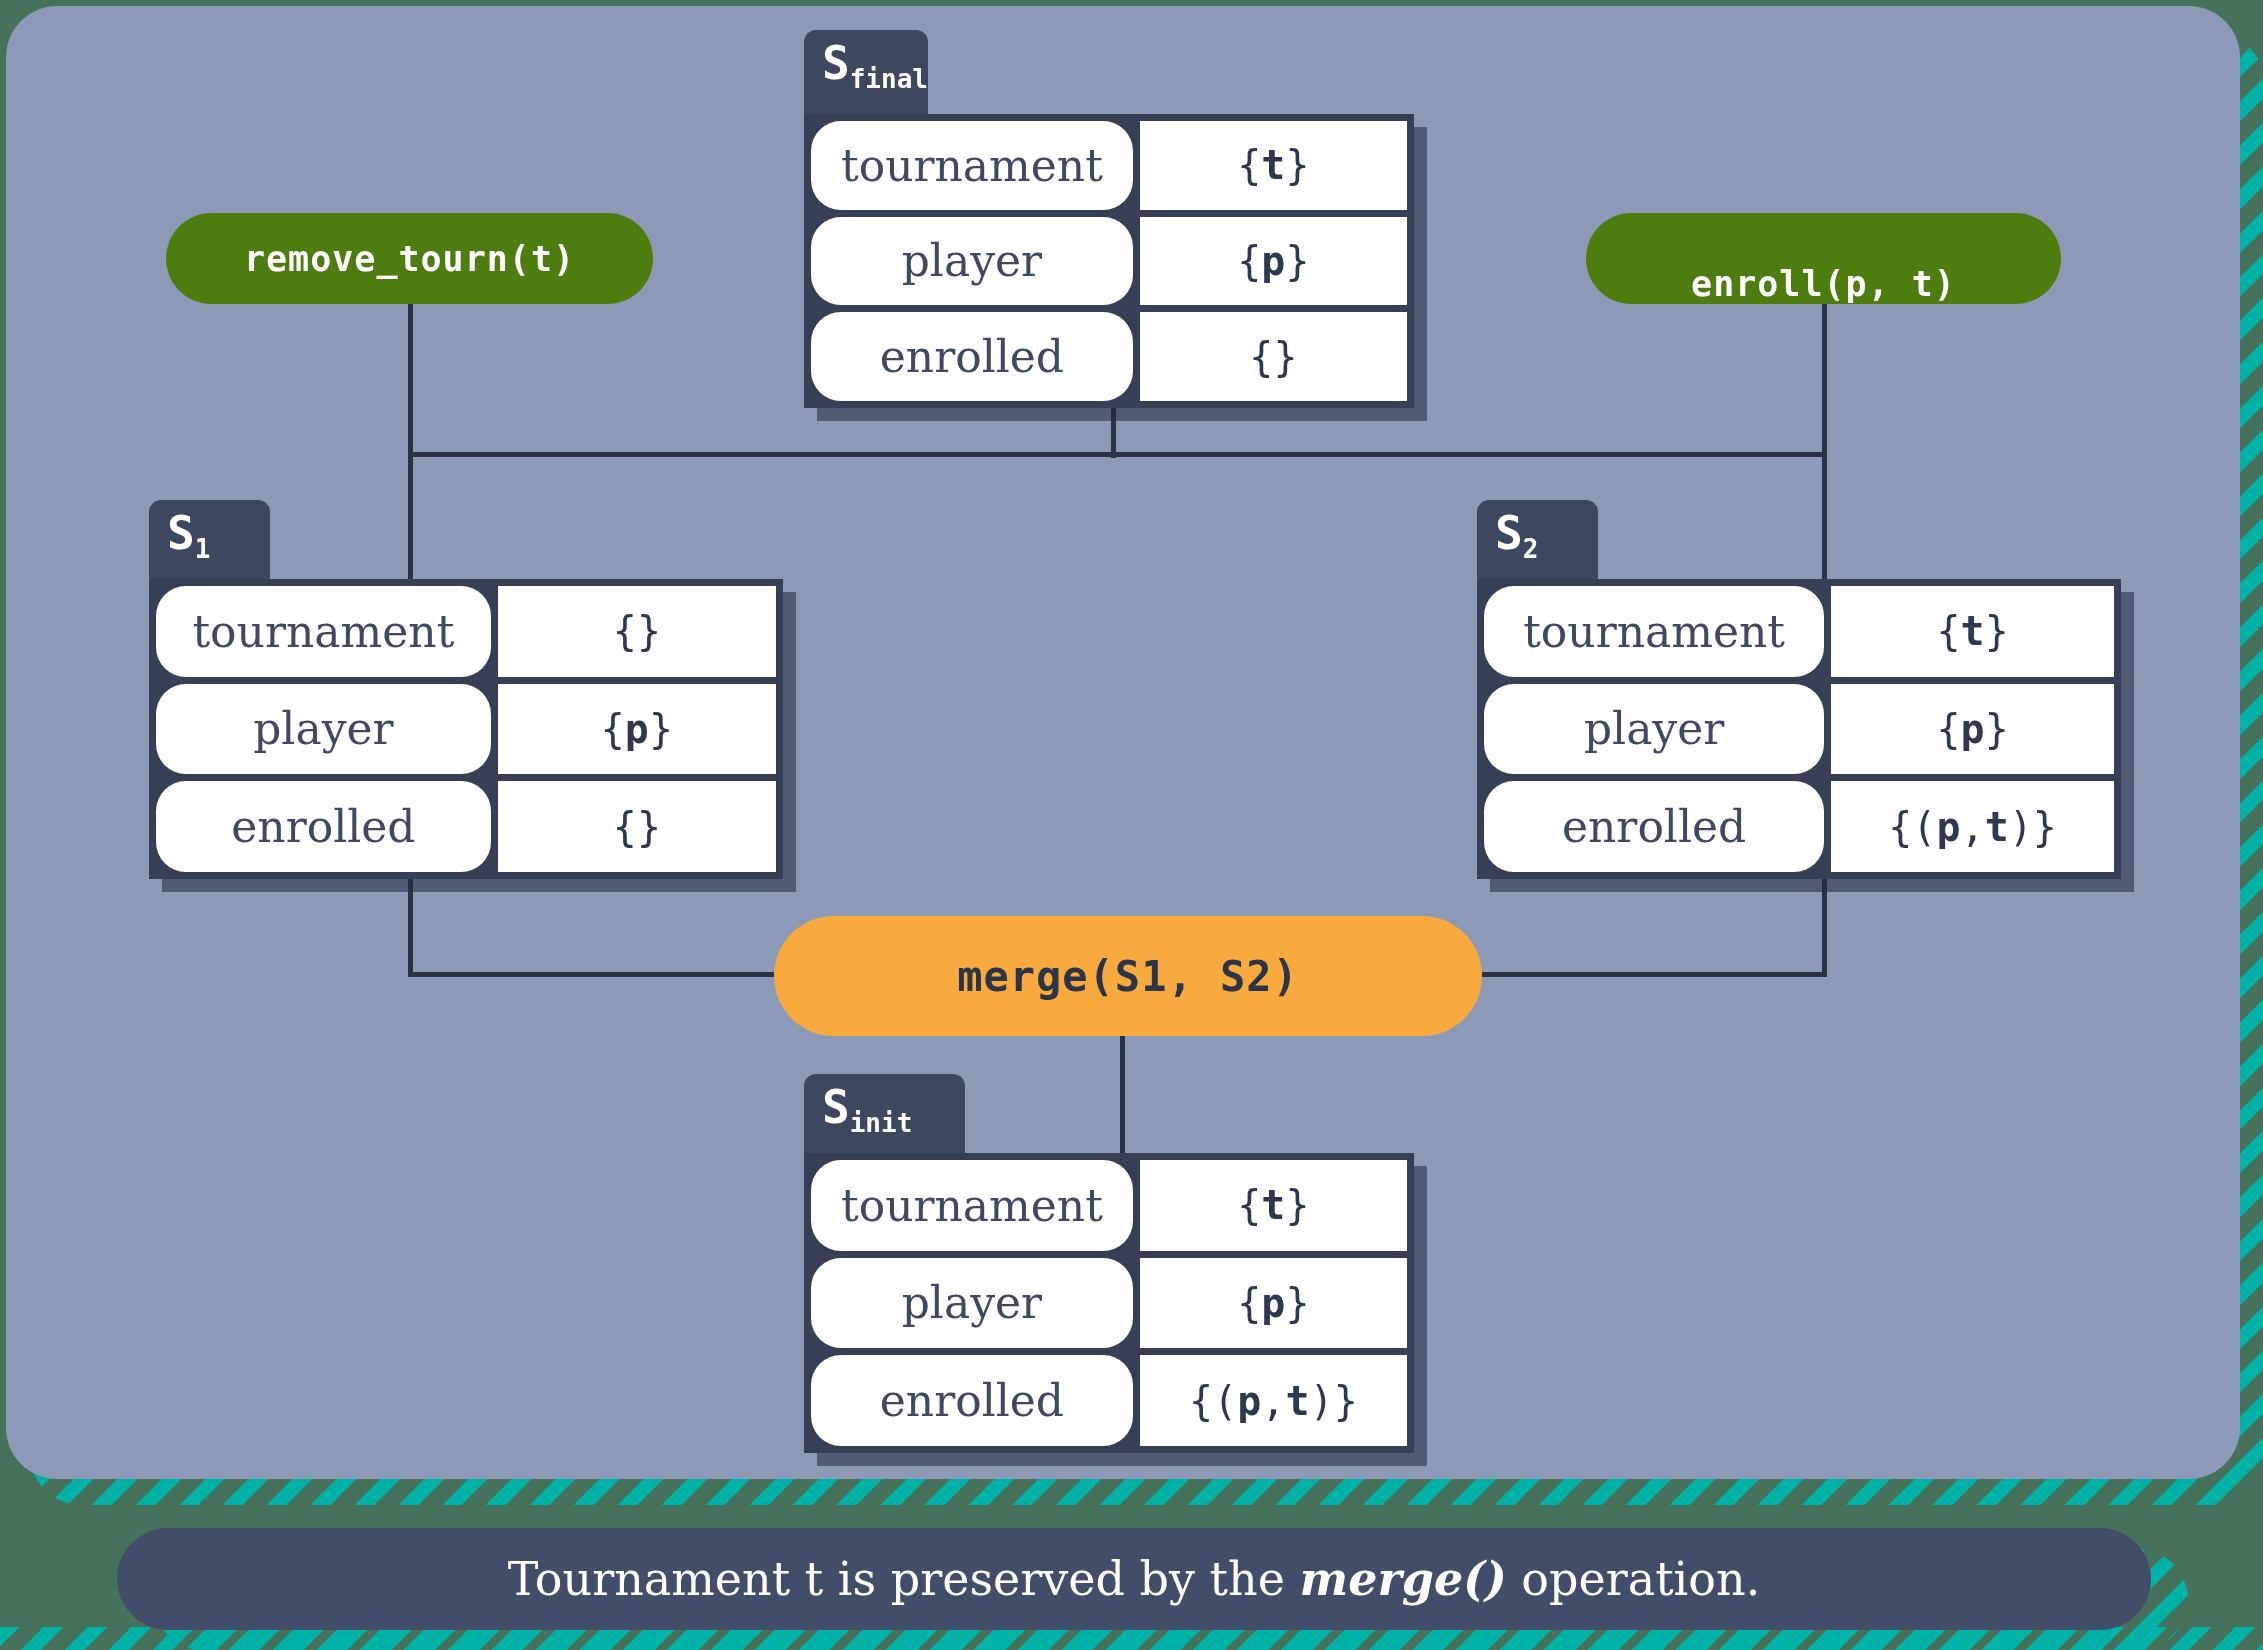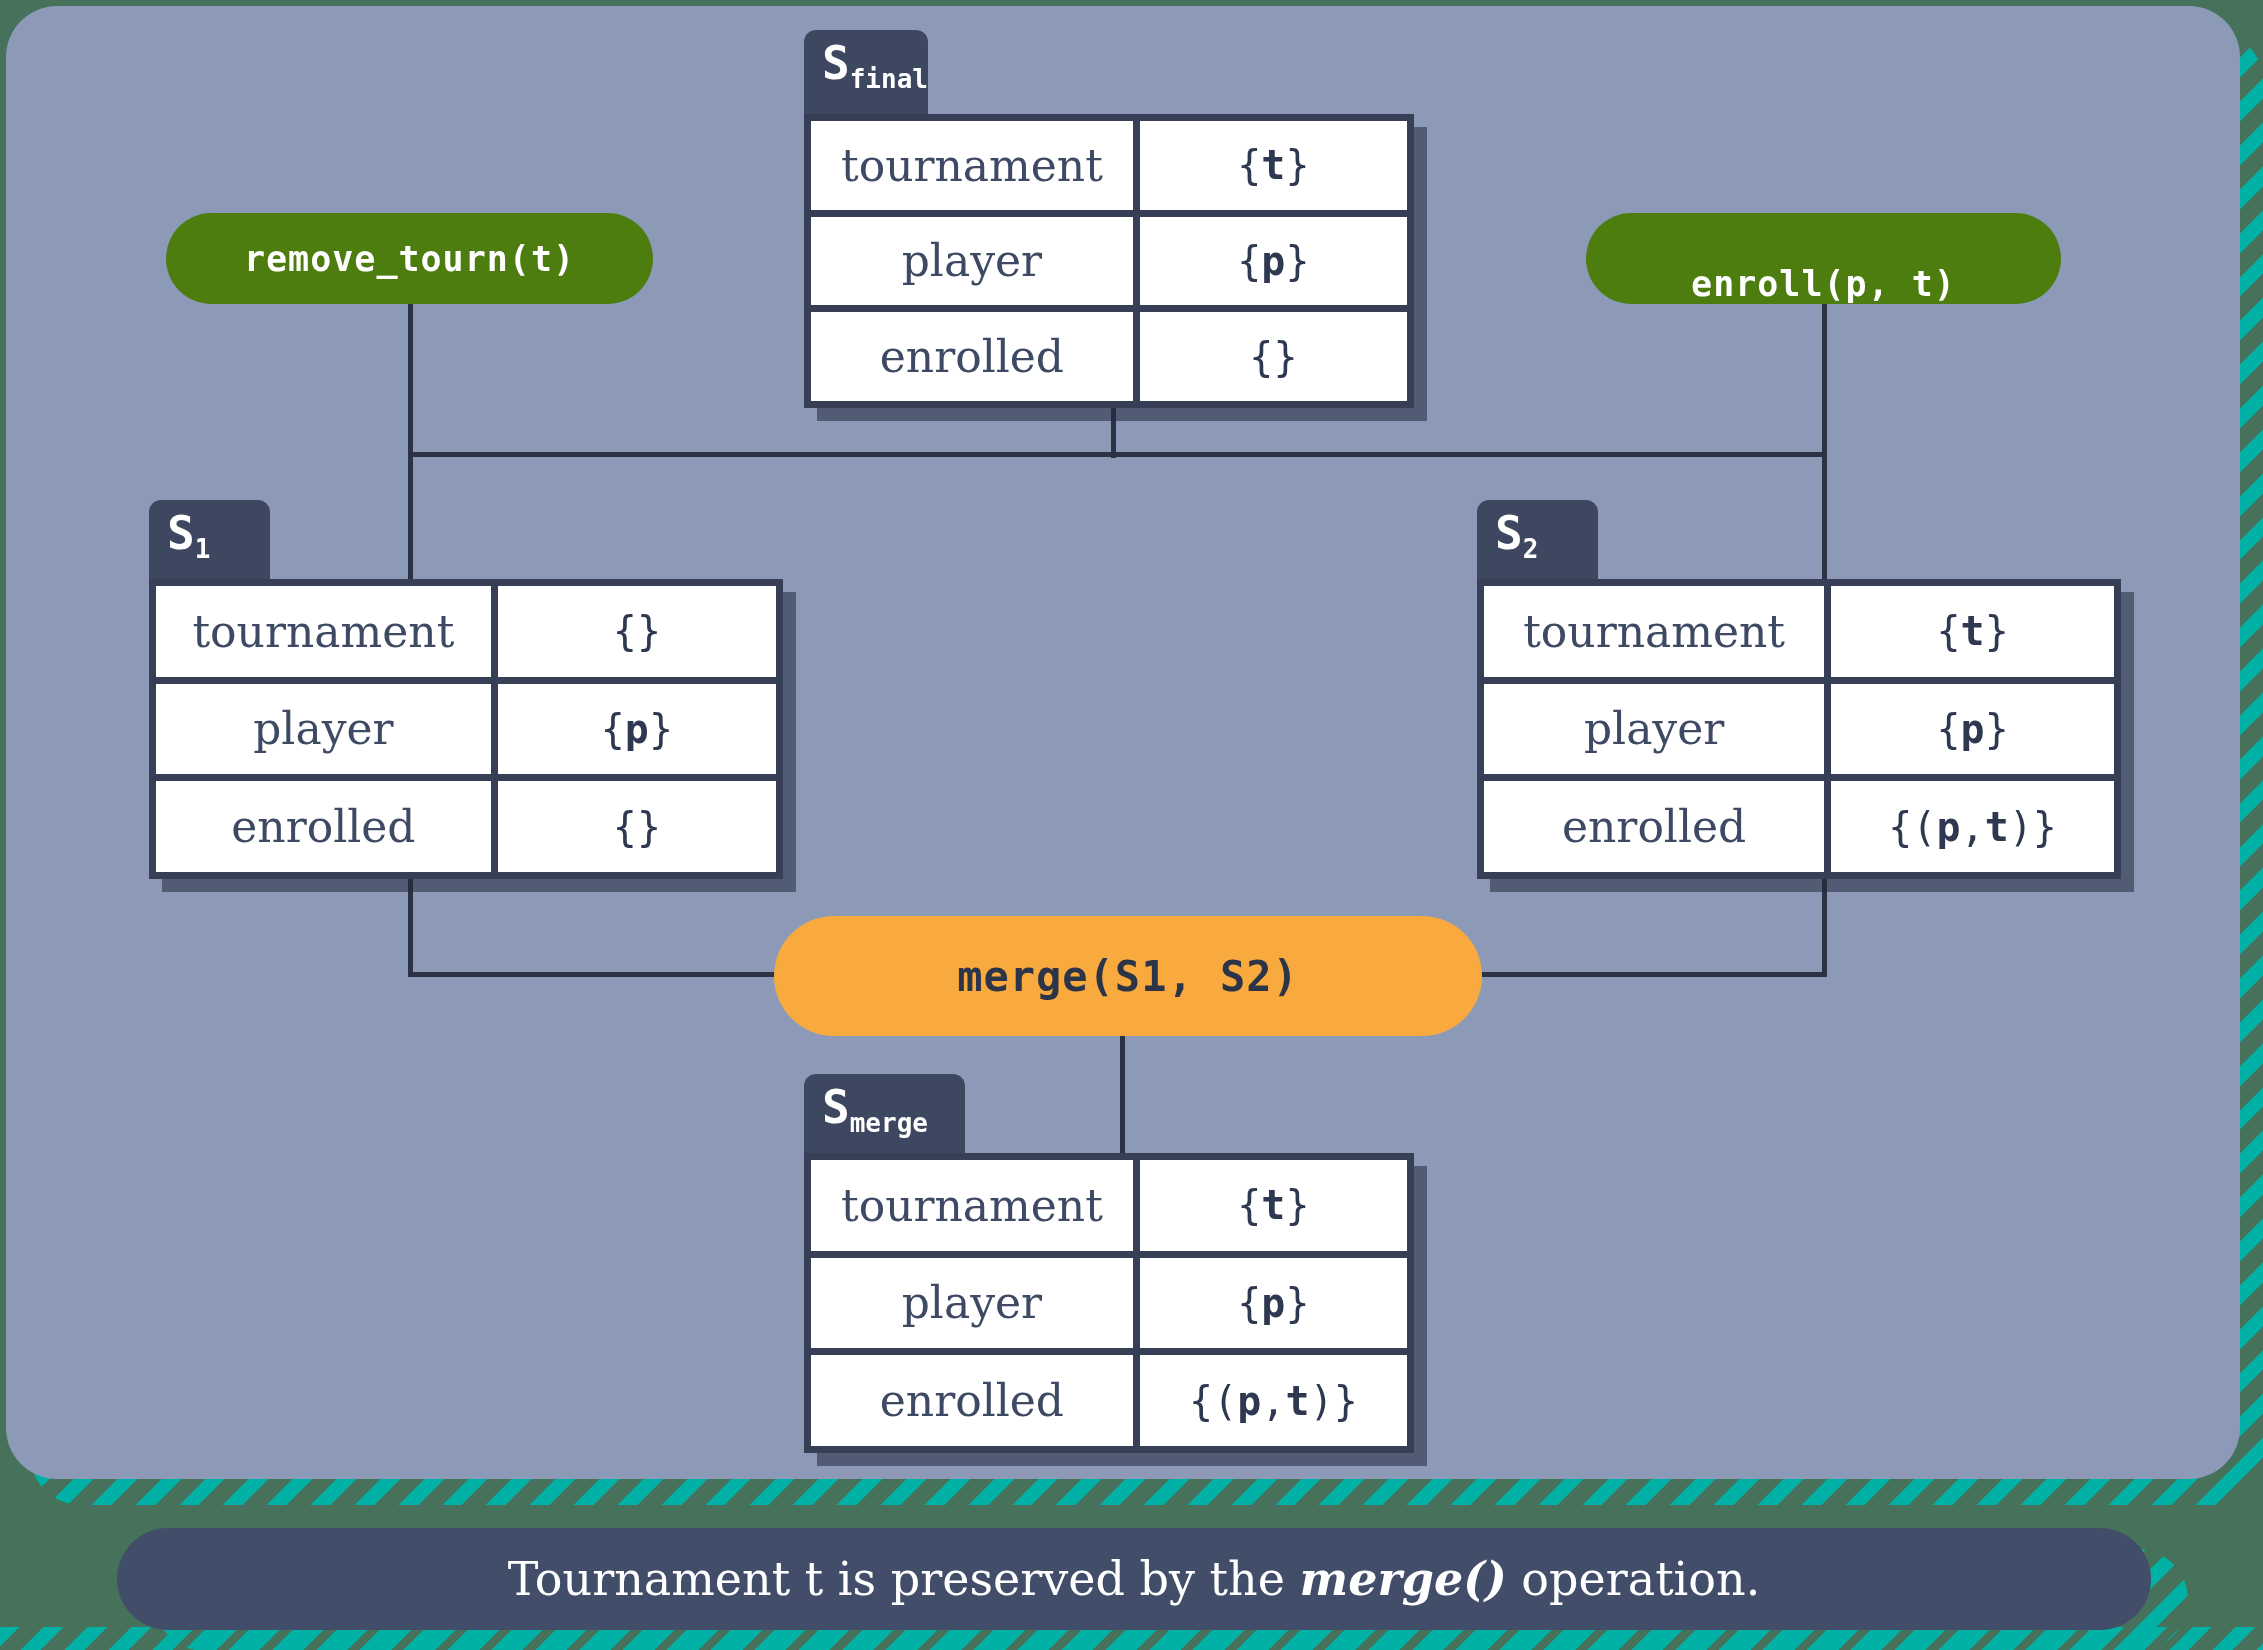--- a/index.html
+++ b/index.html
@@ -53,21 +53,21 @@
     position:absolute;background:#363f56;border:7px solid #363f56;box-sizing:border-box;
     display:grid;grid-template-columns:54% 1fr;gap:7px;
     box-shadow:13px 13px 0 rgba(33,40,58,0.55);
   }
   .cell{
     background:#ffffff;display:flex;align-items:center;justify-content:center;
     overflow:hidden;
   }
   .cell-label{
     font-family:"DejaVu Serif","Liberation Serif",serif;
-    font-size:44px;color:#3e4a64;
+    font-size:44px;color:#3e4a64;border-radius:30px;
   }
   .cell-value{
     font-family:"DejaVu Sans Mono","Liberation Mono",monospace;
     font-size:40px;color:#2e3850;white-space:nowrap;
   }
   .cell-value b{font-weight:bold;}
 
   
   .caption-stripe-shadow{
     position:absolute;left:154px;top:1549px;width:2034px;height:102px;
@@ -149,21 +149,21 @@
     <div class="cell cell-label">tournament</div>
     <div class="cell cell-value">{<b>t</b>}</div>
     <div class="cell cell-label">player</div>
     <div class="cell cell-value">{<b>p</b>}</div>
     <div class="cell cell-label">enrolled</div>
     <div class="cell cell-value">{(<b>p</b>, <b>t</b>)}</div>
   </div>
 
   <div class="state-tab" style="left:804px;top:1074px;width:161px;height:86px;">
     <span class="main">S</span>
-      <span class="sub">merge</span>
+      <span class="sub">init</span>
   </div>
   <div class="state-table" style="left:804px;top:1153px;width:610px;height:300px;">
     <div class="cell cell-label">tournament</div>
     <div class="cell cell-value">{<b>t</b>}</div>
     <div class="cell cell-label">player</div>
     <div class="cell cell-value">{<b>p</b>}</div>
     <div class="cell cell-label">enrolled</div>
     <div class="cell cell-value">{(<b>p</b>, <b>t</b>)}</div>
   </div>
 

